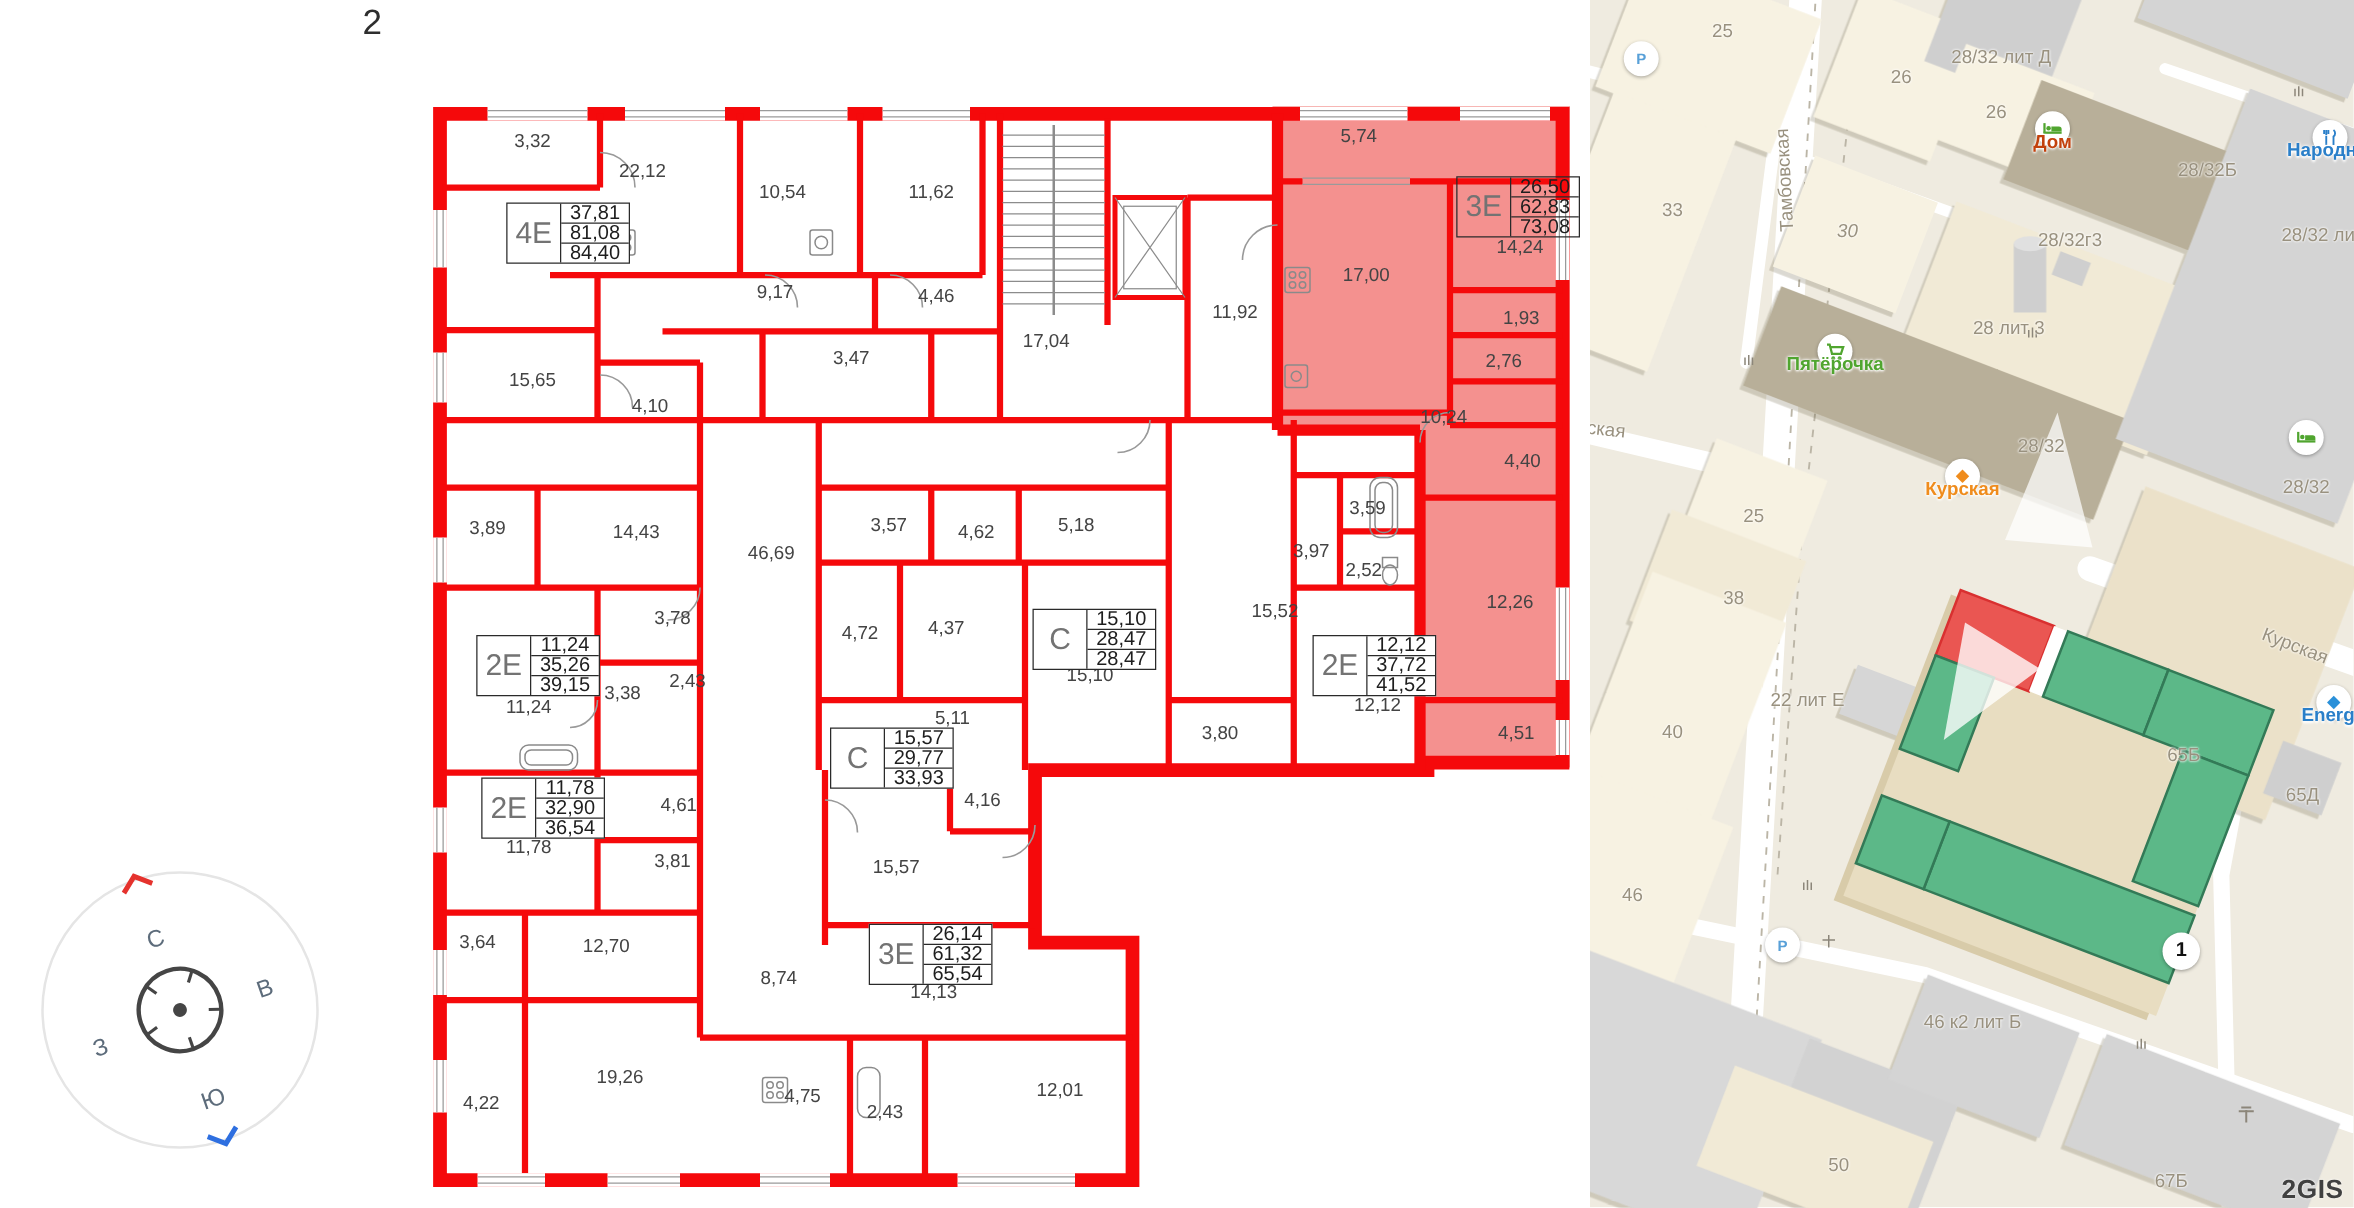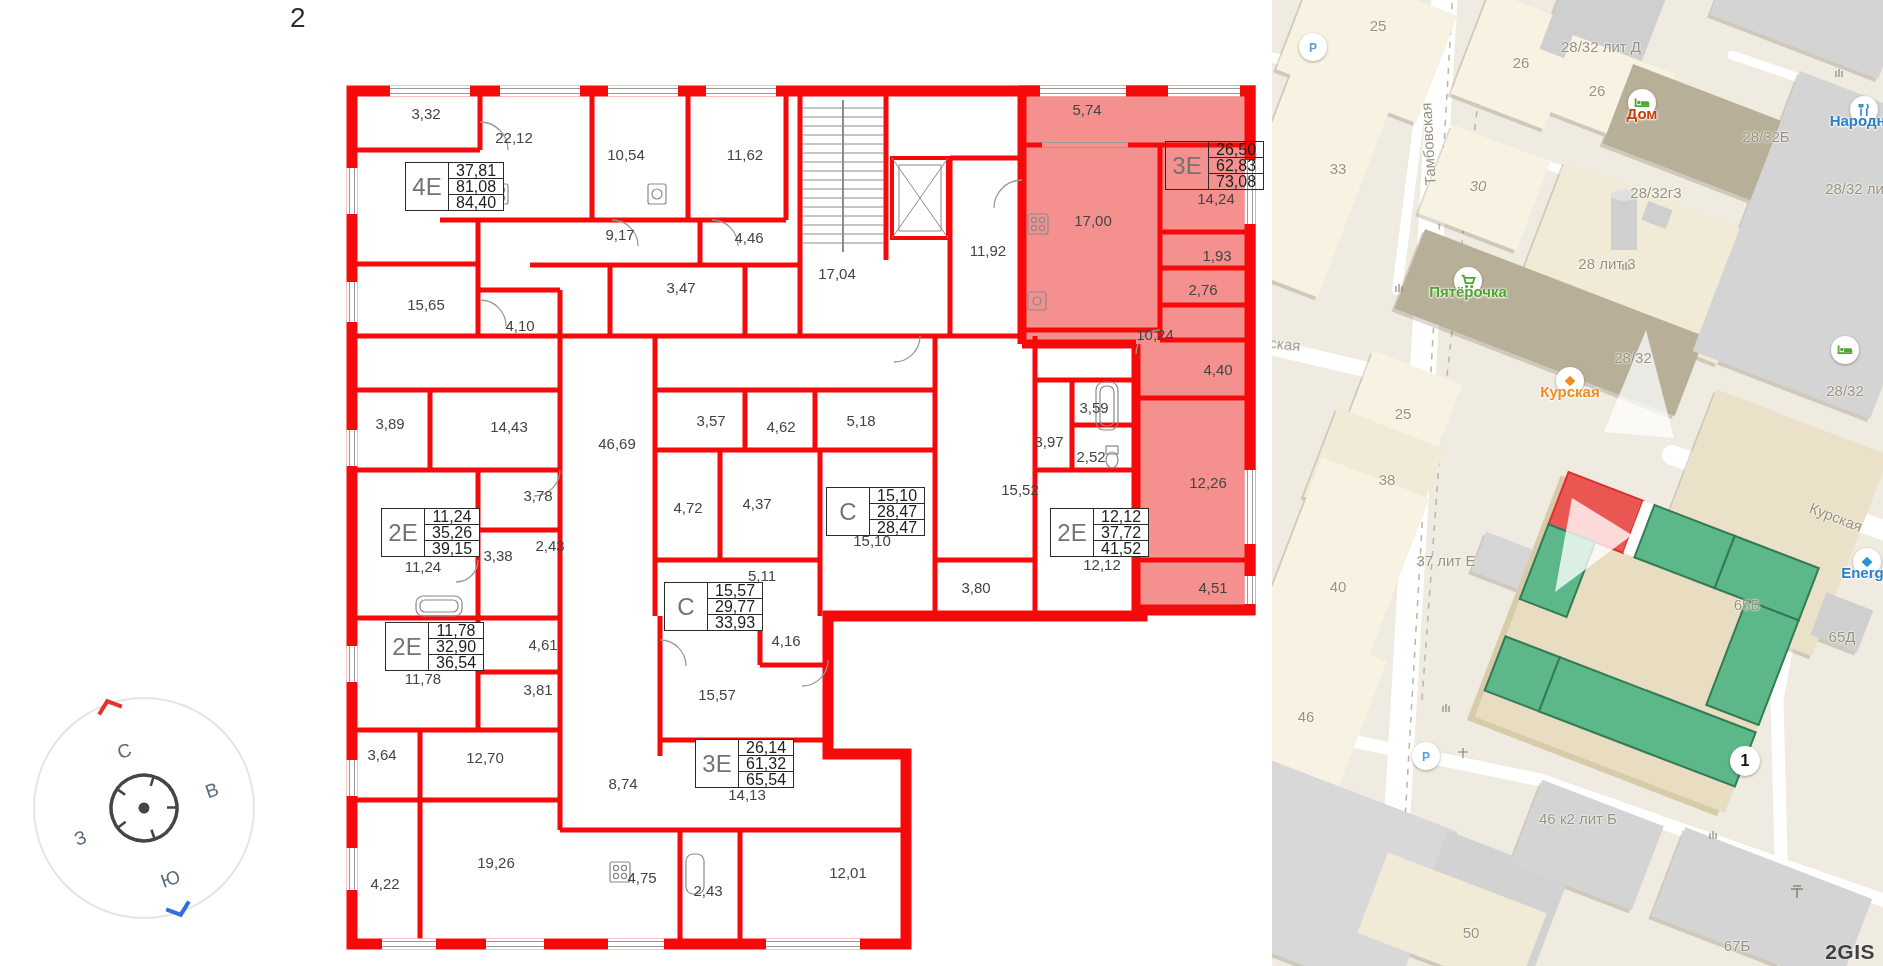--- a/index.html
+++ b/index.html
@@ -370,21 +370,21 @@
         <div class="map-label" style="left: 384px; top: 192px;">28/32г3</div>
         <div class="map-label" style="left: 586px; top: 188px;">28/32 лит</div>
         <div class="map-label" style="left: 156px; top: 144px; transform: translate(-50%, -50%) rotate(-93deg);">Тамбовская</div>
         <div class="map-label" style="left: 335px; top: 263px;">28 лит 3</div>
         <div class="map-label" style="left: 361px; top: 357px;">28/32</div>
         <div class="map-label" style="left: 131px; top: 413px;">25</div>
         <div class="map-label" style="left: 13px; top: 344px; transform: translate(-50%, -50%) rotate(6deg);">ская</div>
         <div class="map-label" style="left: 115px; top: 479px;">38</div>
         <div class="map-label" style="left: 573px; top: 390px;">28/32</div>
         <div class="map-label" style="left: 564px; top: 517px; transform: translate(-50%, -50%) rotate(21deg);">Курская</div>
-        <div class="map-label" style="left: 174px; top: 560px;">37 лит Е</div>
+        <div class="map-label" style="left: 174px; top: 560px;">22 лит Е</div>
         <div class="map-label" style="left: 475px; top: 604px;">65Б</div>
         <div class="map-label" style="left: 66px; top: 586px;">40</div>
         <div class="map-label" style="left: 570px; top: 636px;">65Д</div>
         <div class="map-label" style="left: 34px; top: 716px;">46</div>
         <div class="map-label" style="left: 306px; top: 818px;">46 к2 лит Б</div>
         <div class="map-label" style="left: 199px; top: 932px;">50</div>
         <div class="map-label" style="left: 465px; top: 945px;">67Б</div>
         <div class="poi" style="left: 196px; top: 281px;">
           <div class="poi-circle">
             <svg width="17" height="17" viewBox="0 0 16 16">

